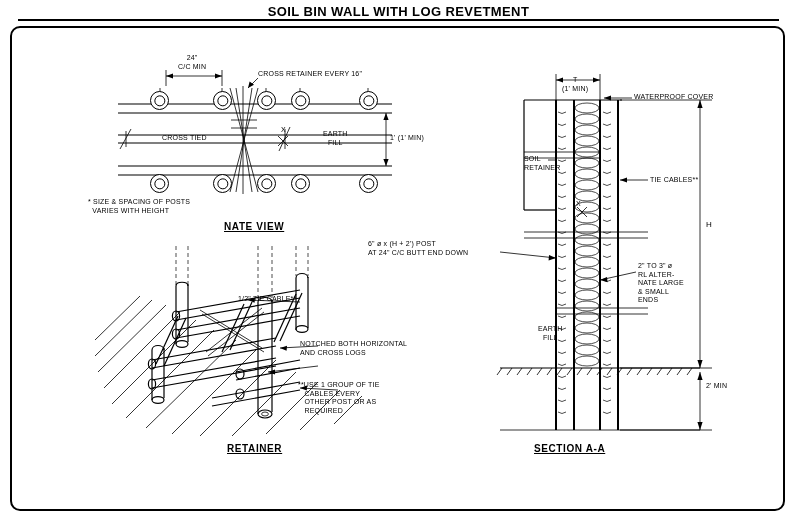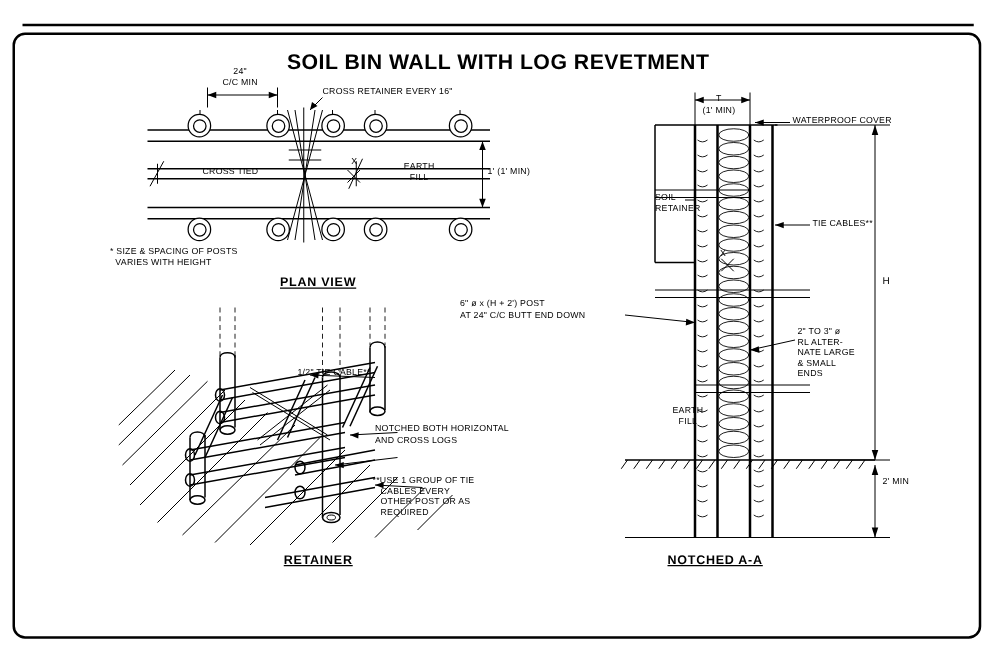--- a/index.html
+++ b/index.html
@@ -20,24 +20,23 @@
     height: 525px;
     background: #ffffff;
   }
   
   .title {
     position: absolute;
     top: 4px;
     left: 0;
     width: 797px;
     text-align: center;
-    font-size: 17px;
+    font-size: 13px;
     font-weight: bold;
     letter-spacing: 0.4px;
-    margin-top: 36px;
   }
   .title-rule {
     position: absolute;
     left: 18px;
     top: 19px;
     width: 761px;
     height: 2px;
     background: #000;
   }
   
@@ -171,21 +170,21 @@
   <div class="lbl" style="left:178px; top:54px; text-align:center;">24"
 C/C MIN</div>
   <div class="lbl" style="left:258px; top:70px;">CROSS RETAINER EVERY 16"</div>
   <div class="lbl" style="left:162px; top:134px;">CROSS TIED</div>
   <div class="lbl" style="left:323px; top:130px; text-align:center;">EARTH
 FILL</div>
   <div class="lbl" style="left:390px; top:134px;">1' (1' MIN)</div>
   <div class="lbl" style="left:281px; top:126px;">X</div>
   <div class="lbl" style="left:88px; top:198px;">* SIZE &amp; SPACING OF POSTS
   VARIES WITH HEIGHT</div>
-  <div class="caption" style="left:224px; top:221px;">PLAN VIEW</div>
+  <div class="caption" style="left:224px; top:221px;">NATE VIEW</div>
 
   <svg width="797" height="525">
 
     <g class="thin">
       <line x1="95" y1="340" x2="140" y2="296"></line>
       <line x1="95" y1="356" x2="152" y2="300"></line>
       <line x1="98" y1="372" x2="166" y2="305"></line>
       <line x1="104" y1="388" x2="180" y2="312"></line>
       <line x1="112" y1="404" x2="196" y2="320"></line>
       <line x1="126" y1="418" x2="214" y2="330"></line>
@@ -401,15 +400,15 @@
   <div class="lbl" style="left:638px; top:262px;">2" TO 3" ø
 RL ALTER-
 NATE LARGE
 &amp; SMALL
 ENDS</div>
   <div class="lbl" style="left:538px; top:325px; text-align:center;">EARTH
 FILL</div>
   <div class="lbl big" style="left:706px; top:220px;">H</div>
   <div class="lbl" style="left:706px; top:382px;">2' MIN</div>
   <div class="lbl" style="left:576px; top:200px;">X</div>
-  <div class="caption" style="left:534px; top:443px;">NOTCHED A-A</div>
+  <div class="caption" style="left:534px; top:443px;">SECTION A-A</div>
 
 </div>
 
 </body></html>

